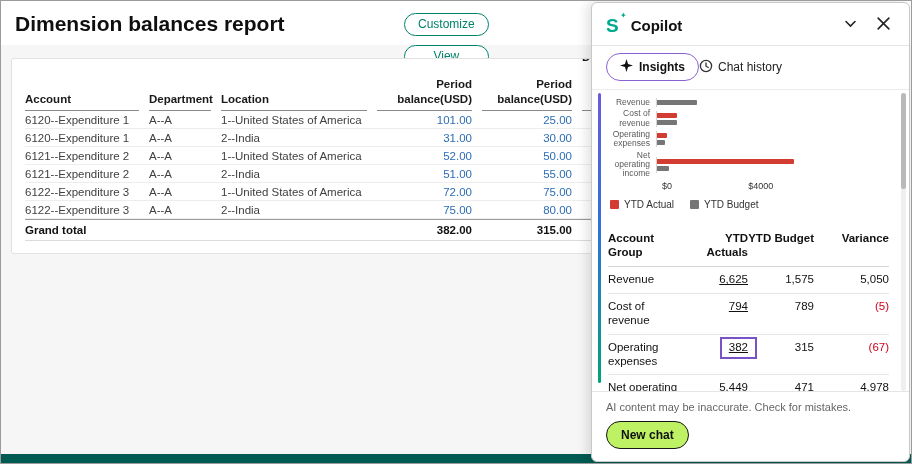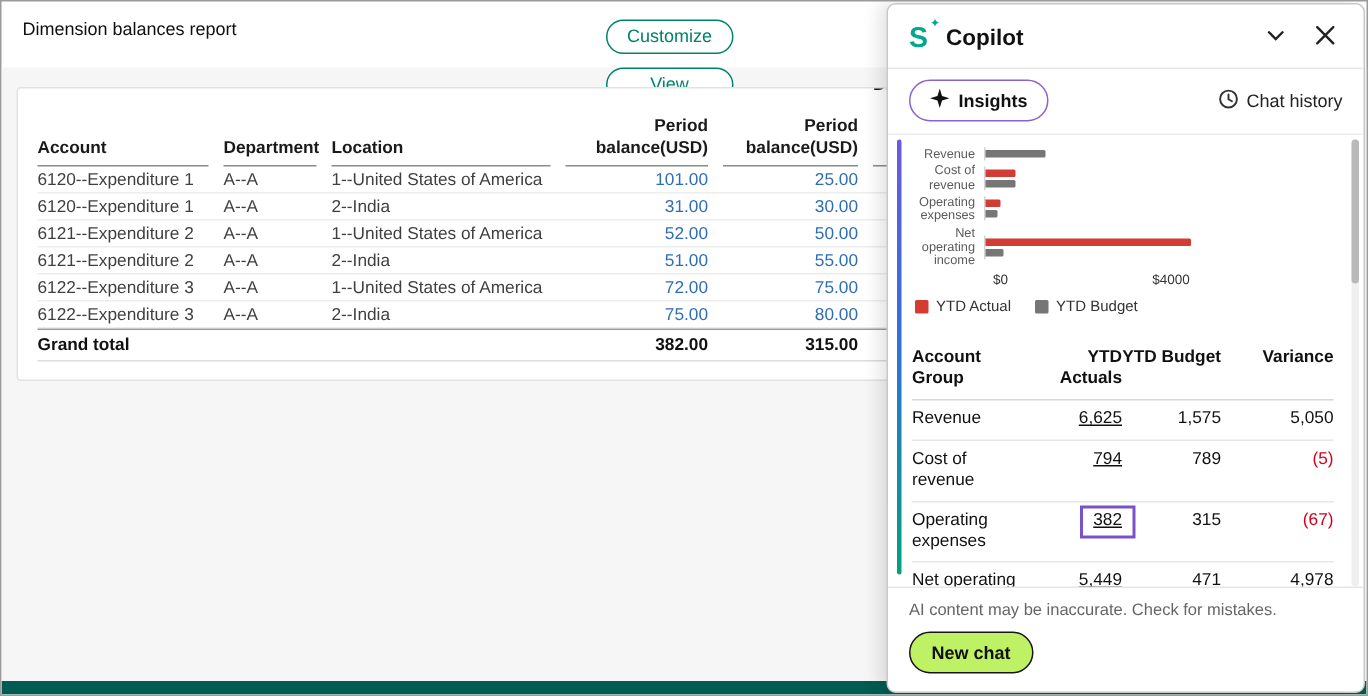--- a/index.html
+++ b/index.html
@@ -5,21 +5,21 @@
   * { margin:0; padding:0; box-sizing:border-box; }
   html,body { background:#fff; }
   .page {
     position:relative; width:912px; height:464px;
     border:1px solid #9b9b9b; background:#fff; overflow:hidden;
     font-family:"Liberation Sans","DejaVu Sans",sans-serif; color:#1a1a1a;
   }
   
   .content-bg { position:absolute; left:0; top:44px; right:0; bottom:0; background:#f6f6f6; }
   .bottom-bar { position:absolute; left:0; bottom:0; width:100%; height:9px; background:#005b52; }
-  .page-title { position:absolute; left:14px; top:11px; font-size:12px; font-weight:400; color:#0f0f0f; }
+  .page-title { position:absolute; left:14px; top:11px; font-size:21px; font-weight:700; color:#0f0f0f; }
   .toolbar { position:absolute; left:403px; top:12px; display:flex; gap:9px;flex-direction:column; }
   .pill-btn {
     border:1px solid #00826b; color:#00826b; background:#fff; border-radius:14px;
     padding:4px 13px; font-size:12px; font-family:inherit; cursor:pointer; white-space:nowrap; line-height:1.1;
   }
   .report-card {
     position:absolute; left:10px; top:57px; width:880px; height:196px;
     background:#fff; border:1px solid #e2e2e2; border-radius:3px; overflow:hidden;
   }
   .report-table { margin:20px 0 0 13px; width:600px; font-size:11.5px; }
@@ -43,21 +43,21 @@
     box-shadow:-4px 0 12px rgba(0,0,0,.12);
     display:flex; flex-direction:column;
   }
   .cp-header { display:flex; align-items:center; padding:11px 16px 9px 14px; }
   .cp-logo { position:relative; font-weight:800; font-size:19px; color:#00a88f; line-height:1; }
   .cp-logo .spark { position:absolute; top:-4px; right:-8px; font-size:8px; color:#00a88f; }
   .cp-title { font-size:15px; font-weight:700; color:#111; margin-left:12px; flex:1; }
   .icon-btn { background:none; border:none; cursor:pointer; padding:2px; display:flex; align-items:center; }
   .icon-btn + .icon-btn { margin-left:14px; }
   .cp-divider { border-top:1px solid #e6e6e6; }
-  .cp-toolbar { display:flex; align-items:center; justify-content:space-between; padding:7px 14px 8px; border-bottom:1px solid #ededed; }
+  .cp-toolbar { display:flex; align-items:center; padding:7px 14px 8px; border-bottom:1px solid #ededed; }
   .insights-btn {
     display:flex; align-items:center; gap:6px; border:1.5px solid #8a63d2; border-radius:16px;
     background:#fff; padding:5px 13px; font-size:12px; font-weight:700; color:#111; cursor:pointer; font-family:inherit;
   }
   .chat-history { display:flex; align-items:center; gap:5px; font-size:12px; color:#222; cursor:pointer; background:none; border:none; font-family:inherit; }
   .cp-content { position:relative; flex:1; min-height:0; padding:6px 20px 2px 16px; overflow:hidden; }
   .accent-line { position:absolute; left:6px; top:3px; bottom:8px; width:3px; border-radius:2px;
     background:linear-gradient(#6a5ae0, #2f6fe0 45%, #00a37a); }
   .cp-scroll-track { position:absolute; right:3px; top:3px; height:298px; width:5px; background:#efefef; border-radius:3px; }
   .cp-scroll-thumb { width:5px; height:96px; background:#b9b9b9; border-radius:3px; }
@@ -266,21 +266,21 @@
             <div class="chart-row">
               <div class="chart-label">Net operating income</div>
               <div class="chart-bars">
                 <div class="chart-bar" style="width: 59.2%; background: rgb(210, 60, 50);"></div>
                 <div class="chart-bar" style="width: 5.1%; background: rgb(118, 118, 118);"></div>
               </div>
             </div>
           </div>
         <div class="chart-axis">
             <span class="chart-tick" style="left: 0%;">$0</span>
-            <span class="chart-tick" style="left: 43.5%; transform: translateX(-50%); margin-left: 20px;">$4000</span>
+            <span class="chart-tick" style="left: 43.5%; transform: translateX(-50%);">$4000</span>
           </div>
       </div>
 
       <div class="legend">
         <div class="legend-item">
           <span class="legend-swatch" style="background: rgb(210, 60, 50);"></span>
           <span>YTD Actual</span>
         </div>
         <div class="legend-item">
           <span class="legend-swatch" style="background: rgb(118, 118, 118);"></span>

